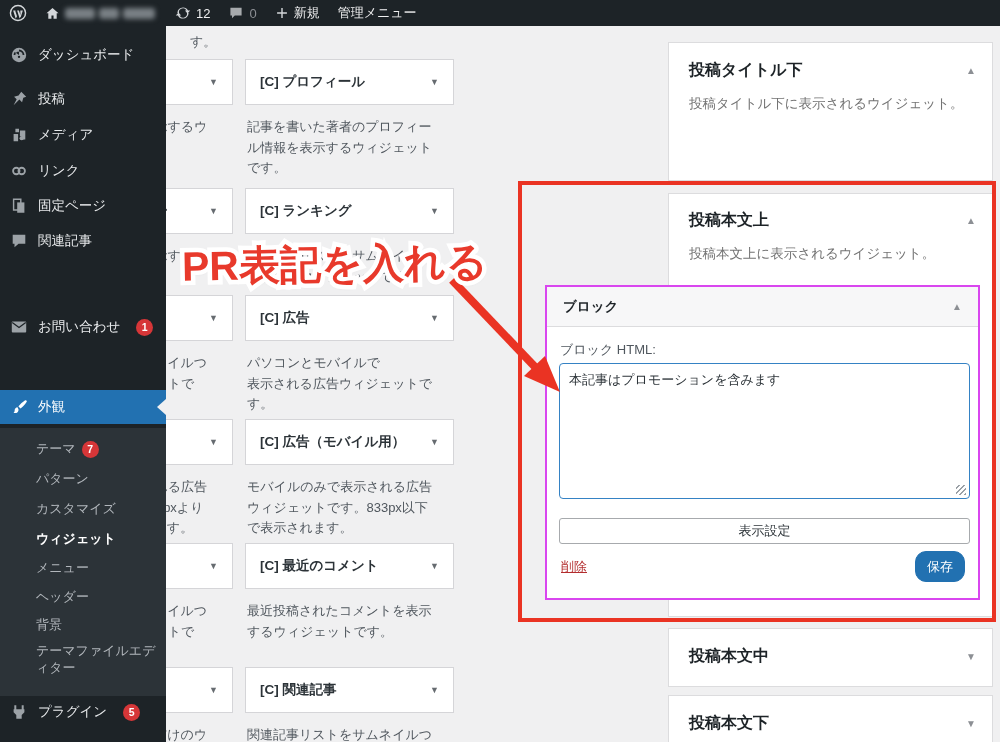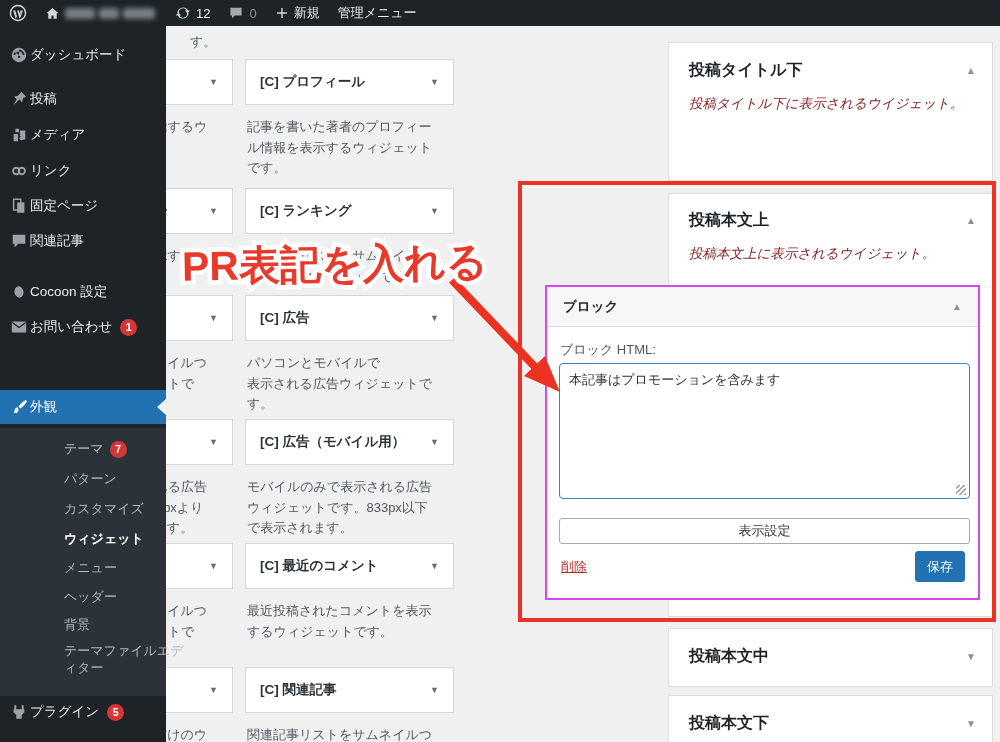--- a/index.html
+++ b/index.html
@@ -11,69 +11,69 @@
   .adminbar { position:absolute; left:0; top:0; width:1000px; height:26px; background:#1d2327;
     display:flex; align-items:center; color:#f0f0f1; font-size:13px; z-index:20; }
   .ab-item { display:flex; align-items:center; gap:5px; padding:0 9px; height:26px; cursor:pointer; }
   .ab-sep { width:2px; }
   .ab-muted { color:#8c8f94; }
   .blurbox { display:flex; gap:4px; filter:blur(2.5px); }
   .blurbox i { display:block; height:11px; border-radius:3px; background:#8a9095; opacity:.85; }
 
   
   .sidebar { position:absolute; left:0; top:26px; width:166px; height:716px; background:#1d2327; z-index:15; }
-  .sb-item { position:absolute; left:0; width:166px; height:30px; display:flex; align-items:center; gap:2px;
+  .sb-item { position:absolute; left:0; width:166px; height:30px; display:flex; align-items:center; gap:10px;
     padding-left:10px; color:#e8eaec; font-size:13.5px; cursor:pointer; }
   .sb-item svg { flex:0 0 18px; }
   .badge { display:inline-flex; align-items:center; justify-content:center; min-width:17px; height:17px;
     border-radius:9px; background:#d63638; color:#fff; font-size:10.5px; font-weight:bold; padding:0 4px; margin-left:6px; }
   .sb-active { background:#2271b1; color:#fff; height:34px; }
   .sb-active .notch { position:absolute; right:0; top:50%; margin-top:-8px; width:0; height:0;
     border:8px solid transparent; border-right:9px solid #f0f0f1; border-left:none; }
   .submenu-bg { position:absolute; left:0; top:402px; width:166px; height:268px; background:#2c3338; }
   .sm-item { position:absolute; left:0; width:166px; padding-left:36px; padding-right:8px;
-    color:#b2b7bc; font-size:13px; line-height:17px; cursor:pointer;margin-left:28px; }
+    color:#b2b7bc; font-size:13px; line-height:17px; cursor:pointer; }
   .sm-current { color:#fff; font-weight:bold; }
 
   
   .main { position:absolute; left:166px; top:26px; width:834px; height:716px; background:#f0f0f1; }
   .frag { position:absolute; left:24px; top:7px; font-size:13px; color:#50575e; }
 
   .wcard { position:absolute; height:46px; background:#fff; border:1px solid #d5d5d8;
     display:flex; align-items:center; justify-content:space-between; padding:0 14px; cursor:pointer; z-index:1; }
   .wcard .wtitle { font-size:13.5px; font-weight:bold; color:#2c3338; white-space:nowrap; }
   .wcard .caret { font-size:9px; color:#666b70; }
   .wdesc { position:absolute; font-size:13px; line-height:20.5px; color:#50575e; white-space:pre-line; z-index:1; width:212px; }
   .col1 { left:20px; width:213px; }  .col1d { left:22px; }
   .col2 { left:245px; width:209px; } .col2d { left:247px; }
 
   
   .rcard { position:absolute; left:668px; background:#fff; border:1px solid #dcdcde; z-index:2; }
   .rtitle { font-size:16px; font-weight:bold; color:#1d2327; }
-  .rdesc { font-size:13.5px; color:#7f1d1d;font-style:italic; }
+  .rdesc { font-size:13.5px; color:#737373; }
   .rarrow { position:absolute; right:16px; font-size:10px; color:#8c8f94; cursor:pointer; }
 
   
   .blockpanel { position:absolute; left:545px; top:285px; width:435px; height:315px; background:#fff;
     border:2px solid #d946ef; z-index:3; }
   .bp-head { height:40px; background:#f7f7f8; border-bottom:1px solid #dcdcde; display:flex;
     align-items:center; justify-content:space-between; padding:0 16px; cursor:pointer; }
   .bp-title { font-size:13.5px; font-weight:bold; color:#1d2327; }
   .bp-label { position:absolute; left:13px; top:54px; font-size:13px; color:#50575e; }
   .bp-textarea { position:absolute; left:12px; top:76px; width:411px; height:136px; resize:none;
     border:1.5px solid #3582c4; border-radius:4px; font-size:13px; color:#2c3338; padding:7px 9px;
     font-family:"Liberation Sans","DejaVu Sans",sans-serif; outline:none; }
   .resize-grip { position:absolute; left:409px; top:198px; width:10px; height:10px; z-index:4; pointer-events:none;
     background:repeating-linear-gradient(135deg, transparent 0 2px, #9aa0a6 2px 3.5px); }
   .bp-display { position:absolute; left:12px; top:231px; width:411px; height:26px; background:#fff;
     border:1px solid #a7aaad; border-radius:3px; font-size:13px; color:#2c3338; text-align:center;
     line-height:24px; cursor:pointer; }
   .bp-delete { position:absolute; left:14px; top:271px; font-size:13px; color:#b32d2e; cursor:pointer;text-decoration:underline; }
   .bp-save { position:absolute; right:13px; top:264px; width:50px; height:31px; background:#2271b1;
-    border:1px solid #2271b1; border-radius:3px; color:#fff; font-size:13px; cursor:pointer;
+    border:1px solid #2271b1; border-radius:11px; color:#fff; font-size:13px; cursor:pointer;
     font-family:"Liberation Sans","DejaVu Sans",sans-serif; }
 
   
   .redrect { position:absolute; left:518px; top:181px; width:478px; height:441px;
     border:4px solid #ea3323; z-index:7; pointer-events:none; }
   .anno-arrow { position:absolute; left:0; top:0; z-index:8; pointer-events:none; }
   .pr-wrap { position:absolute; left:182px; top:237px; z-index:9; font-size:41px; font-weight:800;
     white-space:nowrap; transform:rotate(-1deg); pointer-events:none; letter-spacing:0px; }
   .pr-stroke { position:absolute; left:0; top:0; color:#fff; -webkit-text-stroke:9px #fff;
     text-shadow:0 2px 4px rgba(0,0,0,.18); }
@@ -162,26 +162,20 @@
           <path d="M8 6h8v11.5H8z" fill="#9ca2a7"></path>
         </svg>
       <span>固定ページ</span>
     </div>
     <div class="sb-item" style="top:200px">
       <svg width="18" height="18" viewBox="0 0 20 20">
           <path d="M3 3h14v10H9.5L5 17v-4H3z" fill="#9ca2a7"></path>
         </svg>
       <span>関連記事</span>
     </div>
-    <div class="sb-item" style="top:251px">
-      <svg width="18" height="18" viewBox="0 0 20 20">
-          <ellipse cx="10" cy="10" rx="5" ry="6.3" fill="#9ca2a7" transform="rotate(-12 10 10)"></ellipse>
-        </svg>
-      <span>Cocoon 設定</span>
-    </div>
     <div class="sb-item" style="top:286px">
       <svg width="18" height="18" viewBox="0 0 20 20">
           <rect x="2" y="4" width="16" height="12" rx="1" fill="#9ca2a7"></rect>
           <path d="M2.5 5l7.5 5.5L17.5 5" fill="none" stroke="#1d2327" stroke-width="1.4"></path>
         </svg>
       <span>お問い合わせ</span>
       <span class="badge">1</span>
     </div>
     <div class="sb-item sb-active" style="top:364px">
       <svg width="18" height="18" viewBox="0 0 20 20">

